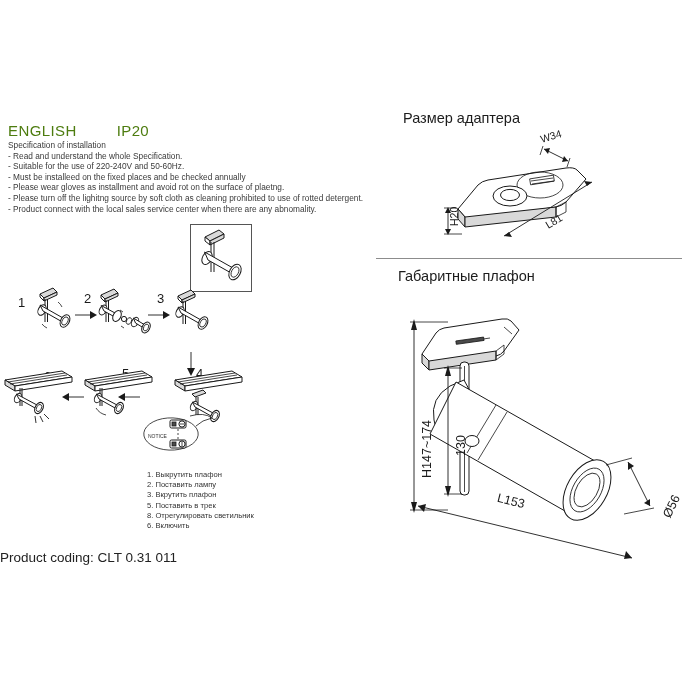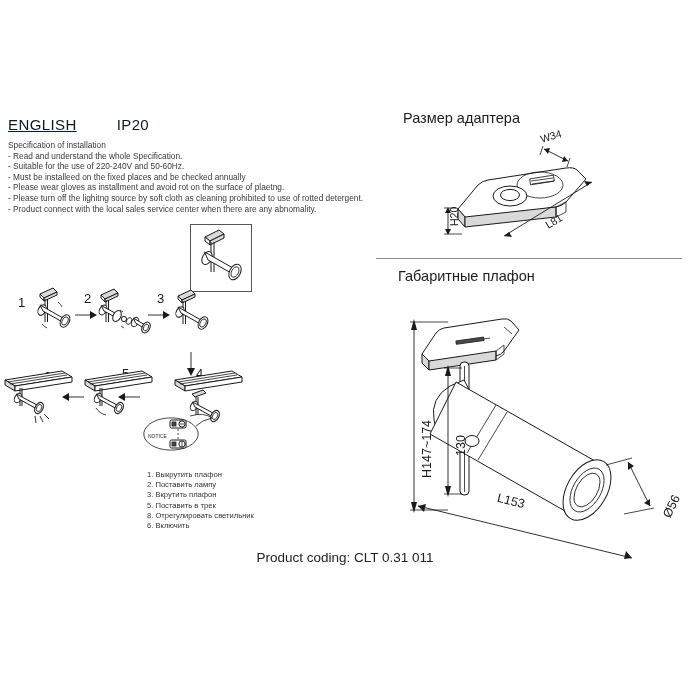--- a/index.html
+++ b/index.html
@@ -17,26 +17,25 @@
     overflow: hidden;
   }
   .sheet {
     position: absolute;
     left: 0; top: 0;
     width: 690px; height: 690px;
   }
   
   .lang-header {
     position: absolute;
-    left: 8px; top: 116px;
+    left: 8px; top: 122px;
     font-size: 15px;
     letter-spacing: 0.4px;
-    color: #0f172a;
+    color: #4d7c0f;
     white-space: nowrap;
-    text-decoration: underline;
   }
   .lang-header .ip {
     display: inline-block;
     margin-left: 40px;
   }
   .spec-block {
     position: absolute;
     left: 8px; top: 140px;
     width: 352px;
     font-size: 8.3px;
@@ -96,21 +95,20 @@
     font-size: 10.5px;
     color: #1a1a1a;
     white-space: nowrap;
   }
 
   
   .product-code {
     position: absolute;
     left: 0; top: 550px;
     width: 690px;
-    text-align: center;
     font-size: 13.5px;
     color: #222;
   }
   svg { display: block; overflow: visible; }
   .ln  { fill: none; stroke: #1a1a1a; stroke-width: 1; }
   .ln-t{ fill: none; stroke: #1a1a1a; stroke-width: 0.8; }
   .fillw { fill: #ffffff; stroke: #1a1a1a; stroke-width: 1; }
   .fillg { fill: #d9d9d9; stroke: #1a1a1a; stroke-width: 1; }
   .filld { fill: #4a4a4a; stroke: #1a1a1a; stroke-width: 0.8; }
   .dimln { fill: none; stroke: #1a1a1a; stroke-width: 0.9; }

